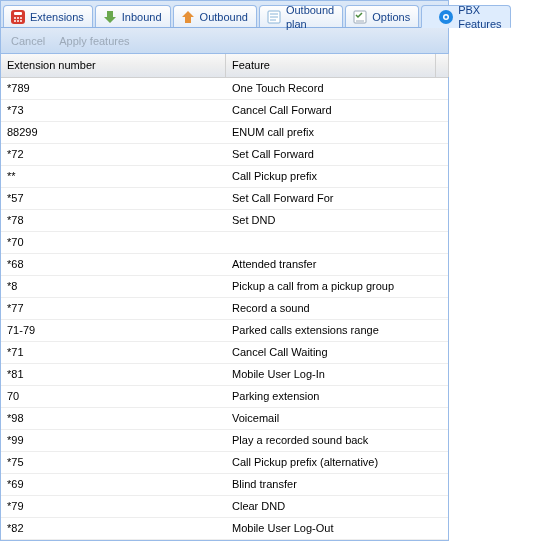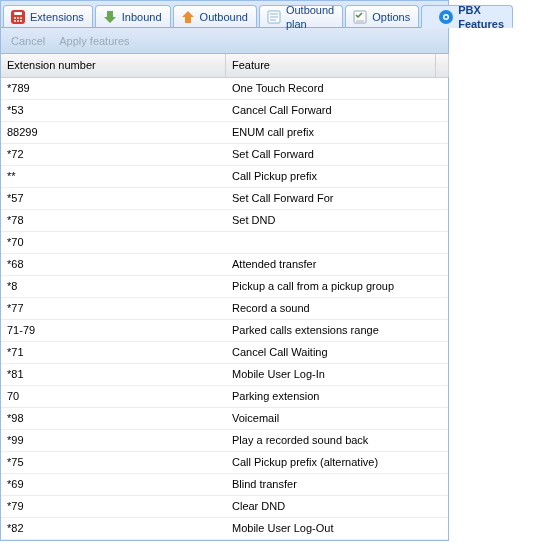--- a/index.html
+++ b/index.html
@@ -34,21 +34,21 @@
     border-top-right-radius: 4px;
     background: linear-gradient(to bottom, #fefefe 0%, #e7eff9 100%);
     color: #15428b;
     cursor: pointer;
     font-size: 11px;
     line-height: 14px;
     height: 22px;
   }
   .tab.active {
     background: #deecfd;
-    font-weight: bold;
+    font-weight: normal;
     border-bottom: 1px solid #deecfd;
     margin-bottom: -1px;
     height: 23px;
     padding-left: 16px;
   }
   .tab .icon {
     width: 16px;
     height: 16px;
     margin-right: 4px;
     display: flex;
@@ -180,21 +180,21 @@
       <div class="col col-ext">Extension number</div>
       <div class="col col-feat">Feature</div>
       <div class="col col-rest"></div>
     </div>
     <div class="grid-body" id="grid-body">
         <div class="row">
           <div class="cell col-ext">*789</div>
           <div class="cell col-feat">One Touch Record</div>
         </div>
         <div class="row">
-          <div class="cell col-ext">*53</div>
+          <div class="cell col-ext">*73</div>
           <div class="cell col-feat">Cancel Call Forward</div>
         </div>
         <div class="row">
           <div class="cell col-ext">88299</div>
           <div class="cell col-feat">ENUM call prefix</div>
         </div>
         <div class="row">
           <div class="cell col-ext">*72</div>
           <div class="cell col-feat">Set Call Forward</div>
         </div>

